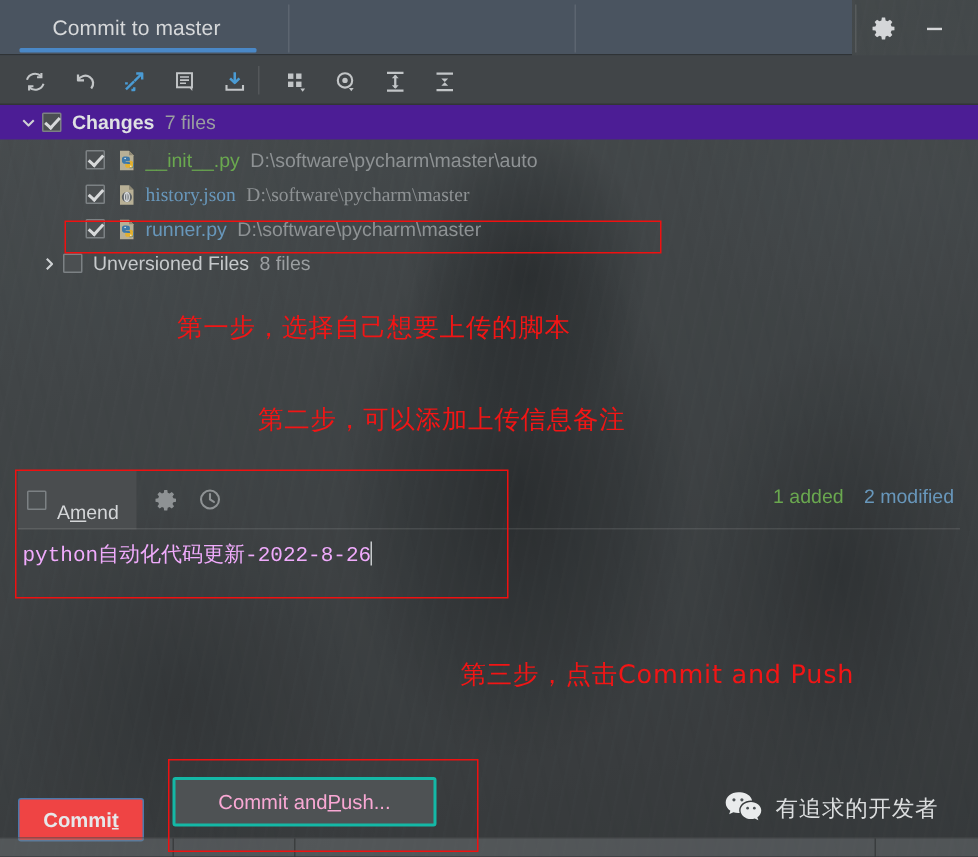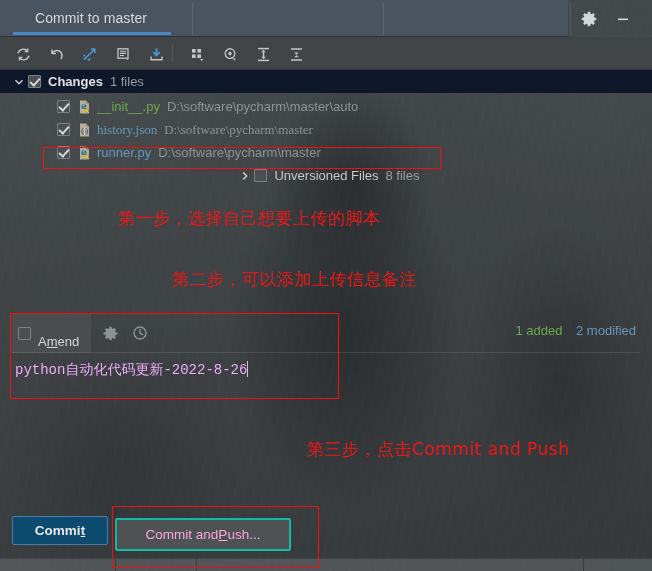--- a/index.html
+++ b/index.html
@@ -128,21 +128,21 @@
   }
   .row {
     position: absolute;
     left: 0;
     width: 652px; height: 23px;
     display: flex;
     align-items: center;
     box-sizing: border-box;
     cursor: pointer;
   }
-  .row.selected { background: #0f172a; }
+  .row.selected { background: #4c1d95; }
   .chev {
     width: 18px;
     display: flex; align-items: center; justify-content: center;
     flex: 0 0 18px;
     cursor: pointer;
   }
   .cbox {
     width: 13px; height: 13px;
     box-sizing: border-box;
     border: 1px solid #7c8184;
@@ -235,23 +235,23 @@
   .btn {
     position: absolute;
     box-sizing: border-box;
     display: flex; align-items: center; justify-content: center;
     font-size: 13.5px;
     cursor: pointer;
     border-radius: 2px;
   }
   .btn u { text-decoration: underline; }
   .btn-commit {
-    left: 12px; top: 0;
-    width: 96px; height: 29px;
-    background: #0c4a6e;
+    left: 12px; top: 16px;
+    width: 84px; height: 29px;
+    background: #ef4444;
     border: 1px solid #4b79ab;
     color: #e6e8ea;
     font-weight: bold;
   }
   .btn-push {
     left: 115px; top: 2px;
     width: 176px; height: 33px;
     background: #4e5254;
     border: 2px solid #14b8a6;
     color: #f9a8d4;
@@ -405,21 +405,21 @@
   <div class="tree">
 
     <div class="row selected" style="top:0px; padding-left:10px;">
       <span class="chev">
         <svg width="10" height="10" viewBox="0 0 10 10">
             <path d="M1.5 3.2L5 6.7l3.5-3.5" stroke="#cfd2d4" stroke-width="1.4" fill="none" stroke-linejoin="round"></path>
           </svg>
       </span>
       <span class="cbox checked"></span>
       <span class="group-name">Changes</span>
-      <span class="group-count">1 files</span>
+      <span class="group-count">7 files</span>
     </div>
 
     <div class="row" style="top:25px; padding-left:57px;">
       <span class="cbox checked"></span>
       <span class="fileicon">
         <svg width="16" height="16" viewBox="0 0 16 16">
           <path d="M3 1.5h6l3 3v10H3z" fill="#b8b096"></path>
           <path d="M9 1.5l3 3H9z" fill="#8e8874"></path>
           <path d="M7.2 5.4c1.8 0 2.4.5 2.4 1.8v1.2H6.8v.5h3.9c1 0 1.5.7 1.5 2.1 0 1.4-.6 2.2-1.7 2.2H9.3v-1.4c0-1.1-.6-1.7-1.9-1.7H5.9c-1 0-1.6-.7-1.6-1.9V7.2c0-1.2.6-1.8 1.6-1.8z" fill="#3c78a8"></path>
           <path d="M6.4 6.2a.5.5 0 1 0 0 1 .5.5 0 0 0 0-1z" fill="#f0f2f3"></path>
@@ -456,21 +456,21 @@
           <path d="M7.2 5.4c1.8 0 2.4.5 2.4 1.8v1.2H6.8v.5h3.9c1 0 1.5.7 1.5 2.1 0 1.4-.6 2.2-1.7 2.2H9.3v-1.4c0-1.1-.6-1.7-1.9-1.7H5.9c-1 0-1.6-.7-1.6-1.9V7.2c0-1.2.6-1.8 1.6-1.8z" fill="#3c78a8"></path>
           <path d="M6.4 6.2a.5.5 0 1 0 0 1 .5.5 0 0 0 0-1z" fill="#f0f2f3"></path>
           <path d="M9.2 8.2h1.1c.9 0 1.4.6 1.4 1.8v1.2c0 1.1-.5 1.7-1.5 1.7H7.9c-.9 0-1.4-.5-1.4-1.6v-1h3.3z" fill="#e3b02e"></path>
           <path d="M10.2 11.3a.5.5 0 1 0 0 1 .5.5 0 0 0 0-1z" fill="#f0f2f3"></path>
         </svg>
       </span>
       <span class="fname modified">runner.py</span>
       <span class="fpath">D:\software\pycharm\master</span>
     </div>
 
-    <div class="row" style="top:94px; padding-left:4px;justify-content:center;">
+    <div class="row" style="top:94px; padding-left:24px;">
       <span class="chev">
         <svg width="10" height="10" viewBox="0 0 10 10">
             <path d="M3.2 1.5L6.7 5l-3.5 3.5" stroke="#cfd2d4" stroke-width="1.4" fill="none" stroke-linejoin="round"></path>
           </svg>
       </span>
       <span class="cbox"></span>
       <span class="group-name dim">Unversioned Files</span>
       <span class="group-count">8 files</span>
     </div>
   </div>
@@ -508,20 +508,33 @@
         <u>t</u>
         <span></span>
       </div>
     <div class="btn btn-push">
         <span>Commit and </span>
         <u>P</u>
         <span>ush...</span>
       </div>
   </div>
 
+  <div class="watermark">
+    <span>
+      <svg width="25" height="21" viewBox="0 0 25 21">
+        <path d="M9.2 1.2C4.5 1.2.8 4.3.8 8.1c0 2.2 1.2 4.1 3.1 5.4l-.8 2.4 2.8-1.4c1 .3 2.1.5 3.3.5.3 0 .6 0 .9 0-.2-.6-.3-1.2-.3-1.8 0-3.6 3.5-6.5 7.8-6.5.3 0 .6 0 .8 0-.7-3.1-4-5.5-7.9-5.5z" fill="#e9ebec"></path>
+        <circle cx="6.3" cy="6.2" r="1.05" fill="#4b5154"></circle>
+        <circle cx="11.6" cy="6.2" r="1.05" fill="#4b5154"></circle>
+        <path d="M17.6 7.6c-3.8 0-6.9 2.6-6.9 5.7 0 3.2 3.1 5.7 6.9 5.7.9 0 1.8-.1 2.6-.4l2.4 1.2-.7-2c1.6-1.1 2.6-2.7 2.6-4.5 0-3.1-3.1-5.7-6.9-5.7z" fill="#e9ebec"></path>
+        <circle cx="15.4" cy="11.8" r=".9" fill="#4b5154"></circle>
+        <circle cx="19.9" cy="11.8" r=".9" fill="#4b5154"></circle>
+      </svg>
+    </span>
+    <span class="wm-text">有追求的开发者</span>
+  </div>
 
   <div class="statusbar">
     <div class="sb-sep" style="left:115px;"></div>
     <div class="sb-sep" style="left:196px;"></div>
     <div class="sb-sep" style="left:583px;"></div>
   </div>
 
   <div class="redbox" style="left:43px; top:147px; width:398px; height:22px;"></div>
   <div class="redbox" style="left:10px; top:313px; width:329px; height:86px;"></div>
   <div class="redbox" style="left:112px; top:506px; width:207px; height:62px;"></div>

